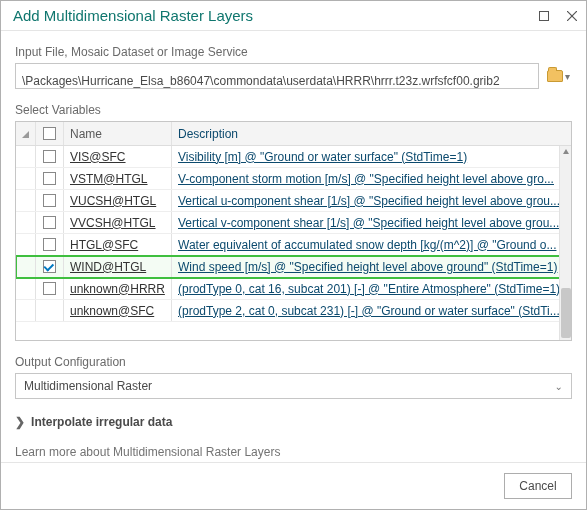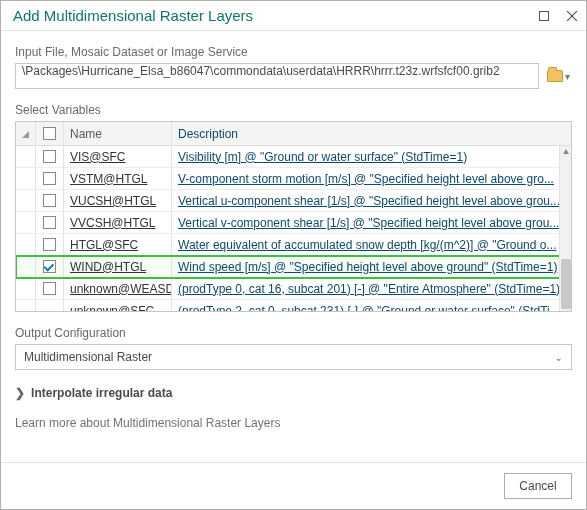--- a/index.html
+++ b/index.html
@@ -4,24 +4,24 @@
 <style>
   * { box-sizing: border-box; }
   html, body { margin: 0; padding: 0; font-family: "Segoe UI", Arial, sans-serif; font-size: 12px; color: #333; }
   .window { width: 587px; height: 510px; border: 1px solid #b0b0b0; background: #fff; display: flex; flex-direction: column; }
   .titlebar { display: flex; align-items: center; height: 30px; padding: 0 0 0 12px; border-bottom: 1px solid #e5e5e5; }
   .titlebar-title { flex: 1; color: #0f766e; font-size: 15px; font-weight: 400; }
   .titlebar-btn { width: 28px; height: 28px; display: flex; align-items: center; justify-content: center; color: #555; }
   .content { flex: 1; padding: 14px 14px 0 14px; display: flex; flex-direction: column; overflow: hidden; }
   .label { color: #6a6a6a; font-size: 12px; margin-bottom: 4px; }
   .row { display: flex; align-items: center; gap: 6px; }
-  .pathbox { flex: 1; height: 26px; border: 1px solid #c6c6c6; padding: 0 6px; display: flex; align-items: flex-start; color: #4a4a4a; font-size: 12px; overflow: hidden; white-space: nowrap; }
+  .pathbox { flex: 1; height: 26px; border: 1px solid #c6c6c6; padding: 0 6px; display: flex; align-items: flex-end; color: #4a4a4a; font-size: 12px; overflow: hidden; white-space: nowrap; }
   .folder-btn { display: flex; align-items: center; gap: 2px; padding: 2px; }
   .section { margin-top: 14px; }
-  .table-wrap { border: 1px solid #c6c6c6; height: 191px; display: flex; flex-direction: column; }
+  .table-wrap { border: 1px solid #c6c6c6; height: 220px; display: flex; flex-direction: column; }
   .thead { display: flex; background: #f4f4f4; border-bottom: 1px solid #ddd; height: 24px; }
   .th, .td { display: flex; align-items: center; padding: 0 6px; border-right: 1px solid #e2e2e2; overflow: hidden; white-space: nowrap; text-overflow: ellipsis; font-size: 12px; }
   .th { color: #5a5a5a; }
   .col-corner { width: 20px; }
   .col-check { width: 28px; justify-content: center; }
   .col-name { width: 108px; }
   .col-desc { flex: 1; border-right: none; color: #0c4a6e; }
   .tbody { flex: 1; overflow: hidden; position: relative; }
   .trow { display: flex; height: 22px; border-bottom: 1px solid #eee; align-items: center; }
   .trow .td { height: 100%; text-decoration: underline; }
@@ -134,21 +134,21 @@
                 <span class="cb checked"></span>
               </div>
               <div class="td col-name">WIND@HTGL</div>
               <div class="td col-desc">Wind speed [m/s] @ "Specified height level above ground" (StdTime=1)</div>
             </div>
             <div class="trow">
               <div class="td col-corner"></div>
               <div class="td col-check">
                 <span class="cb"></span>
               </div>
-              <div class="td col-name">unknown@WEASD</div>
+              <div class="td col-name">unknown@HRRR</div>
               <div class="td col-desc">(prodType 0, cat 16, subcat 201) [-] @ "Entire Atmosphere" (StdTime=1)</div>
             </div>
             <div class="trow">
               <div class="td col-corner"></div>
               <div class="td col-check"></div>
               <div class="td col-name">unknown@SFC</div>
               <div class="td col-desc">(prodType 2, cat 0, subcat 231) [-] @ "Ground or water surface" (StdTi...</div>
             </div>
             <div class="vscroll">
             <svg width="8" height="8" style="position:absolute;top:2px;">

